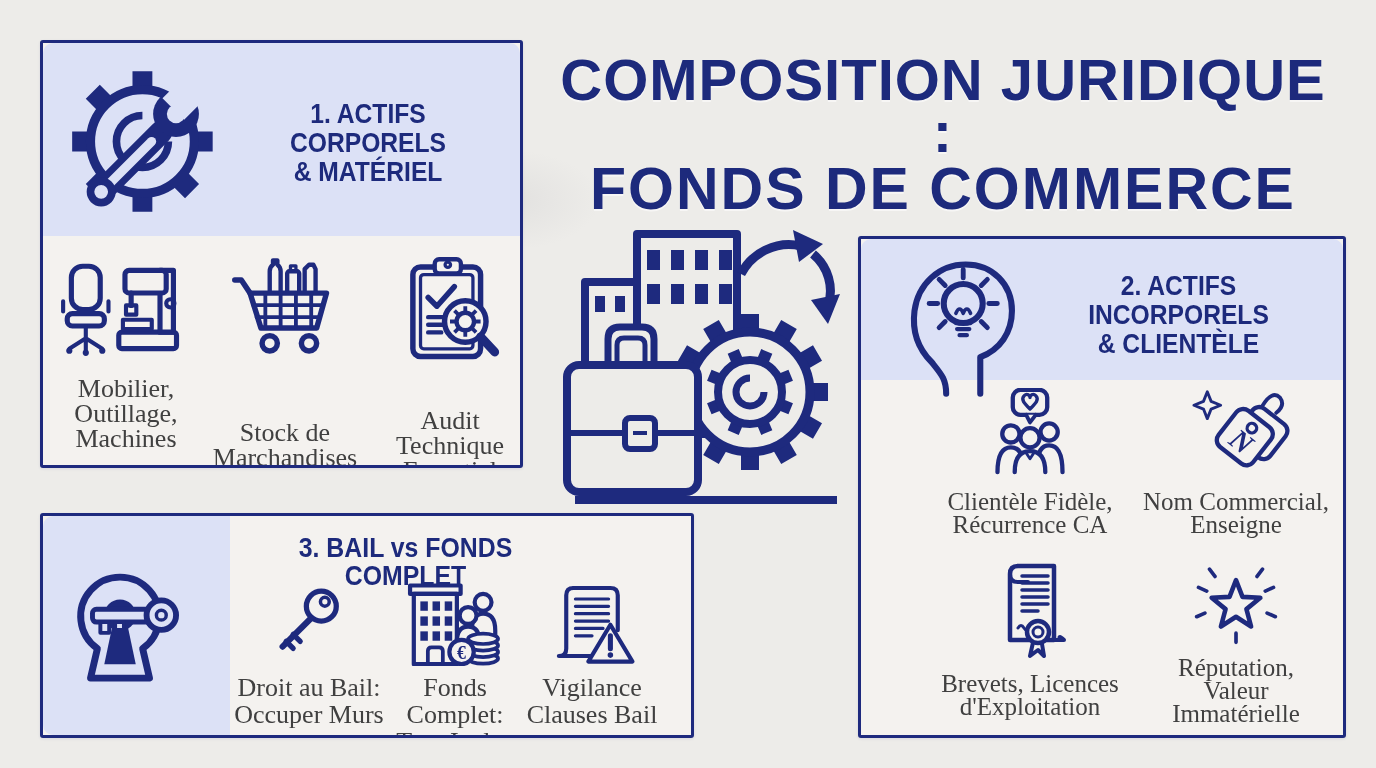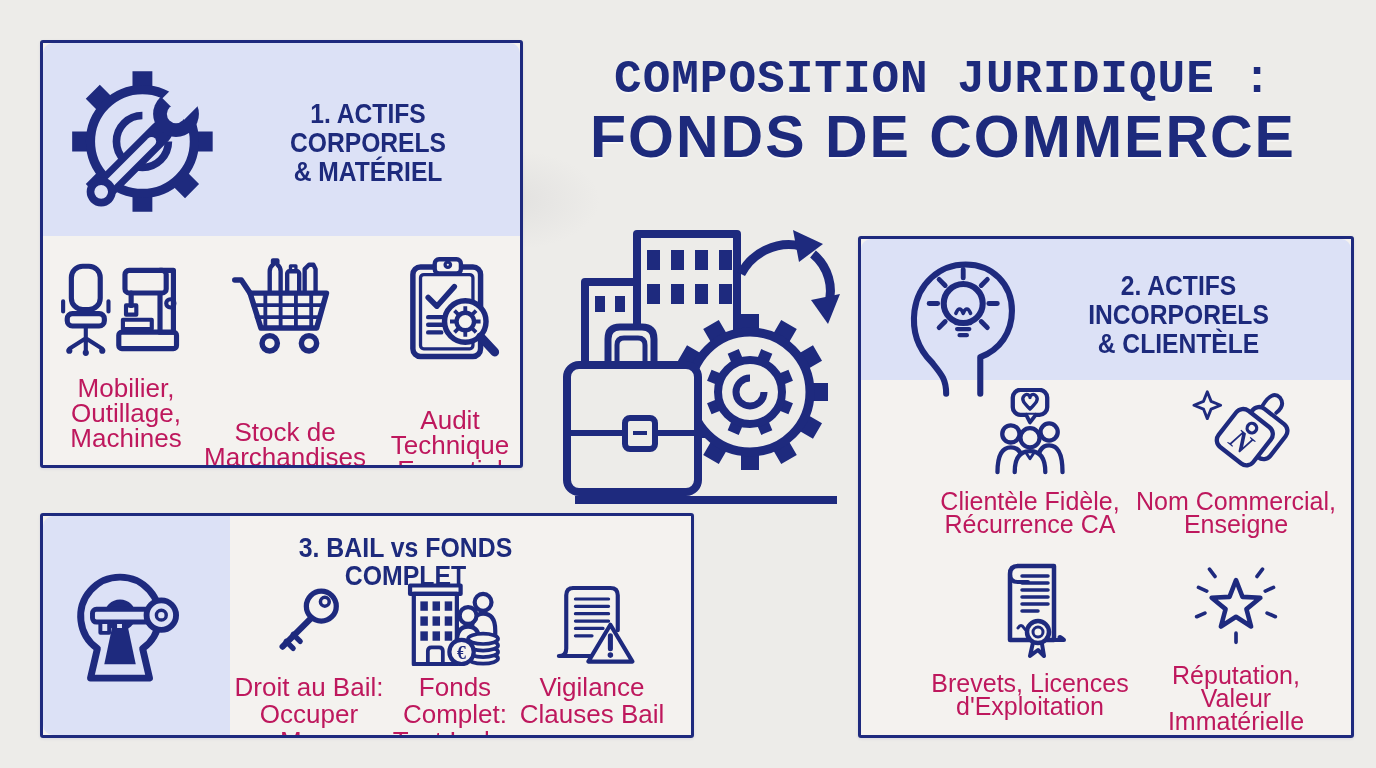--- a/index.html
+++ b/index.html
@@ -5,37 +5,37 @@
   html,body{margin:0;padding:0;}
   #page{position:relative;width:1376px;height:768px;background:#edece9;overflow:hidden;
         font-family:"Liberation Sans",sans-serif;}
   .stain{position:absolute;border-radius:50%;pointer-events:none;
          background:radial-gradient(closest-side,rgba(168,168,175,.16),rgba(168,168,175,0));}
   .card{position:absolute;border:3px solid #1e2a7e;border-radius:3px;background:#f4f2ef;
         overflow:hidden;box-shadow:0 1px 3px rgba(30,42,126,.10);}
   .lav{background:#dce1f6;}
   .hdr-title{position:absolute;text-align:center;color:#1d2a7c;font-weight:bold;
              white-space:pre-line;transform:scaleX(.88);transform-origin:center;}
-  .serif-label{font-family:Liberation Sans, sans-serif;color:#be185d;text-align:center;
+  .serif-label{font-family:Liberation Serif, serif;color:#404040;text-align:center;
                white-space:pre-line;}
   .col{position:absolute;display:flex;flex-direction:column;align-items:center;}
   .ic{display:block;}
   
   #main-title{position:absolute;left:548px;top:54px;width:790px;text-align:center;
               color:#1d2a7c;font-weight:bold;text-shadow:0 2px 0 rgba(255,255,255,.55);}
-  #main-title .t1{font-size:46px;line-height:52px;letter-spacing:1px;font-family:Liberation Mono, monospace;}
+  #main-title .t1{font-size:58px;line-height:52px;letter-spacing:1px;}
   #main-title .t2{font-size:59px;line-height:62px;letter-spacing:2px;}
   
   #card1{left:40px;top:40px;width:477px;height:422px;}
   #card1 .header{position:absolute;left:0;top:0;width:100%;height:193px;border-radius:10px 10px 0 0;}
   #card1 .hdr-title{left:180px;top:56px;width:290px;font-size:28px;line-height:29px;}
   #card1 .col{top:213px;width:150px;}
   #card1 .serif-label{font-size:26px;line-height:25px;margin-top:13px;}
   
-  #card2{left:858px;top:236px;width:482px;height:496px;padding-left:8px;}
+  #card2{left:858px;top:236px;width:482px;height:496px;}
   #card2 .header{position:absolute;left:0;top:0;width:100%;height:141px;border-radius:10px 10px 0 0;}
   #card2 .hdr-title{left:165px;top:32px;width:305px;font-size:28px;line-height:29px;}
   #card2 .cell{position:absolute;width:210px;display:flex;flex-direction:column;align-items:center;}
   #card2 .serif-label{font-size:25px;line-height:23px;margin-top:14px;text-align:center;}
   
   #card3{left:40px;top:513px;width:648px;height:219px;}
   #card3 .panel{position:absolute;left:0;top:0;width:187px;height:100%;border-radius:10px 0 0 10px;}
   #card3 .hdr-title{left:190px;top:18px;width:345px;font-size:27px;line-height:28px;transform:scaleX(.92);}
   #card3 .col{top:62px;width:158px;}
   #card3 .serif-label{font-size:26px;line-height:27px;margin-top:8px;}
@@ -243,21 +243,21 @@
 d'Exploitation</div>
     </div>
 
     <div class="cell" style="left:270px;top:321px;">
       <svg class="ic" width="96" height="86" viewBox="0 0 100 94">
         <g stroke="#1e2a7e" fill="none" stroke-linejoin="round" stroke-linecap="round">
           <path d="M50 22 L57.1 40.3 76.6 41.3 61.4 53.7 66.5 72.7 50 62 33.5 72.7 38.6 53.7 23.4 41.3 42.9 40.3 Z" stroke-width="5"></path>
           <path stroke-width="4" d="M27 18 21 10M73 18 79 10M18 34 9 30M82 34 91 30M16 58 7 62M84 58 93 62M50 80V90"></path>
         </g>
       </svg>
-      <div class="serif-label" style="margin-top:18px;">Réputation,
+      <div class="serif-label" style="margin-top:10px;">Réputation,
 Valeur
 Immatérielle</div>
     </div>
   </div>
 
   <div id="card3" class="card">
     <div class="panel lav"></div>
     <svg class="ic" style="position:absolute;left:14px;top:50px;" width="128" height="118" viewBox="0 0 130 120">
       <g stroke="#1e2a7e" fill="none" stroke-linejoin="round" stroke-linecap="round">
         <path d="M34 114 L41 84 A40 40 0 1 1 87 84 L94 114 Z" stroke-width="7"></path>

